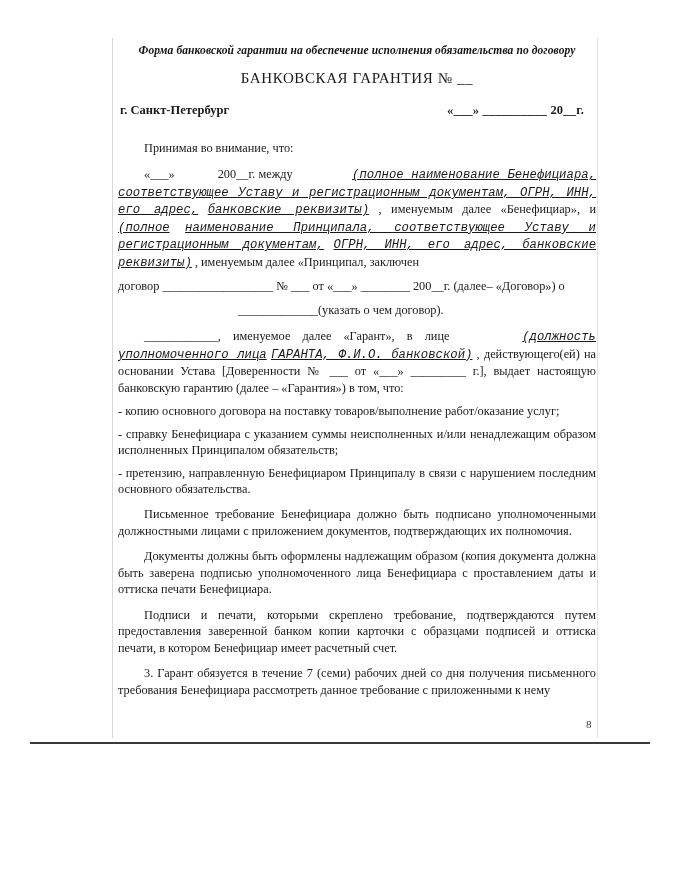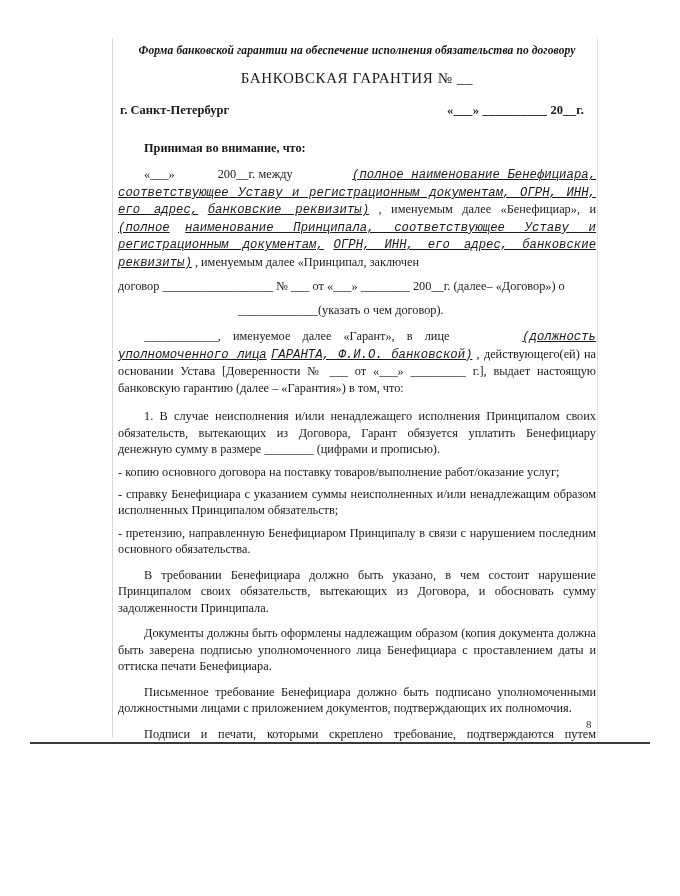--- a/index.html
+++ b/index.html
@@ -103,21 +103,20 @@
     font-style: italic;
     text-decoration: underline;
     font-family: Liberation Mono, monospace;
   }
   .blank {
     letter-spacing: 0;
   }
   .lead {
     margin-top: 10px;
     margin-bottom: 10px;
-    font-weight: bold;
   }
   .para-group p {
     margin-bottom: 6px;
   }
   .dash-item {
     text-indent: 0;
     margin-left: 0;
     font-family: Liberation Serif, serif;
   }
   .page-num {
@@ -178,27 +177,25 @@
     <p class="indent" style="margin-top:10px">
       <span>____________, именуемое далее «Гарант», в лице</span>
       <span class="blank">&nbsp;&nbsp;&nbsp;&nbsp;</span>
       <span class="itu">(должность уполномоченного лица</span>
       <span class="itu">ГАРАНТА, Ф.И.О. банковской)</span>
       <span>, действующего(ей) на основании Устава [Доверенности № ___</span>
       <span>от «___» _________ г.], выдает настоящую банковскую гарантию (далее – «Гарантия») в том, что:</span>
     </p>
 
     <div class="para-group">
-      <p class="indent" style="margin-top:12px">1. В случае неисполнения и/или ненадлежащего исполнения Принципалом своих обязательств, вытекающих из Договора, Гарант обязуется уплатить Бенефициару денежную сумму в размере ________ (цифрами и прописью).</p>
       <p class="dash-item">- копию основного договора на поставку товаров/выполнение работ/оказание услуг;</p>
       <p class="dash-item">- справку Бенефициара с указанием суммы неисполненных и/или ненадлежащим образом исполненных Принципалом обязательств;</p>
       <p class="dash-item">- претензию, направленную Бенефициаром Принципалу в связи с нарушением последним основного обязательства.</p>
-      <p class="indent" style="margin-top:9px">В требовании Бенефициара должно быть указано, в чем состоит нарушение Принципалом своих обязательств, вытекающих из Договора, и обосновать сумму задолженности Принципала.</p>
+      <p class="indent" style="margin-top:9px">Письменное требование Бенефициара должно быть подписано уполномоченными должностными лицами с приложением документов, подтверждающих их полномочия.</p>
       <p class="indent" style="margin-top:9px">Документы должны быть оформлены надлежащим образом (копия документа должна быть заверена подписью уполномоченного лица Бенефициара с проставлением даты и оттиска печати Бенефициара.</p>
-      <p class="indent" style="margin-top:9px">Письменное требование Бенефициара должно быть подписано уполномоченными должностными лицами с приложением документов, подтверждающих их полномочия.</p>
       <p class="indent" style="margin-top:9px">Подписи и печати, которыми скреплено требование, подтверждаются путем предоставления заверенной банком копии карточки с образцами подписей и оттиска печати, в котором Бенефициар имеет расчетный счет.</p>
       <p class="indent" style="margin-top:9px">3. Гарант обязуется в течение 7 (семи) рабочих дней со дня получения письменного требования Бенефициара рассмотреть данное требование с приложенными к нему</p>
     </div>
 
   </div>
 
   <div class="page-num">8</div>
   <div class="bottom-rule"></div>
   <div class="tail"></div>
 </div>

